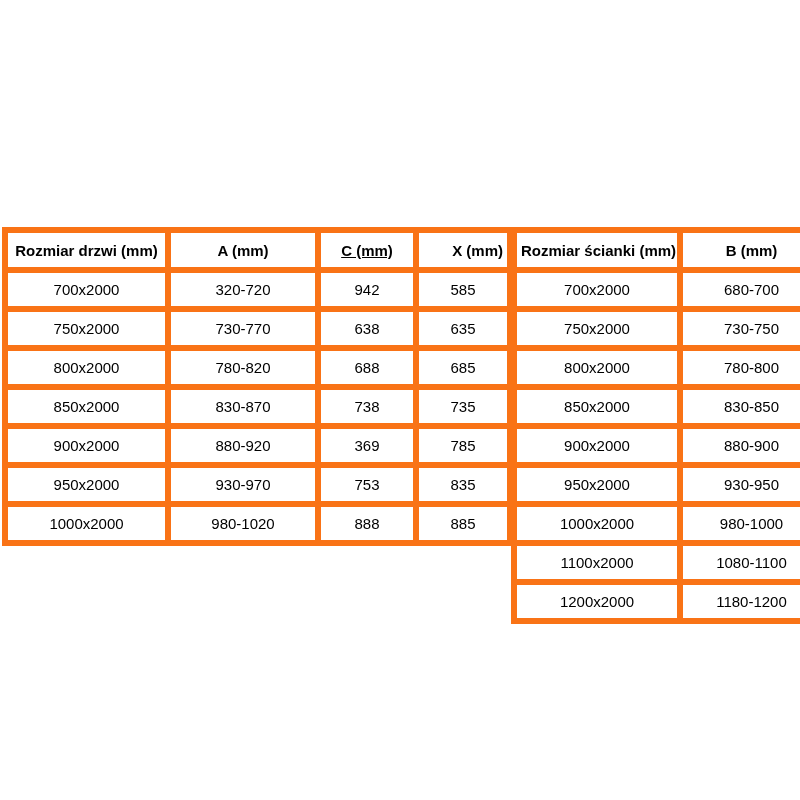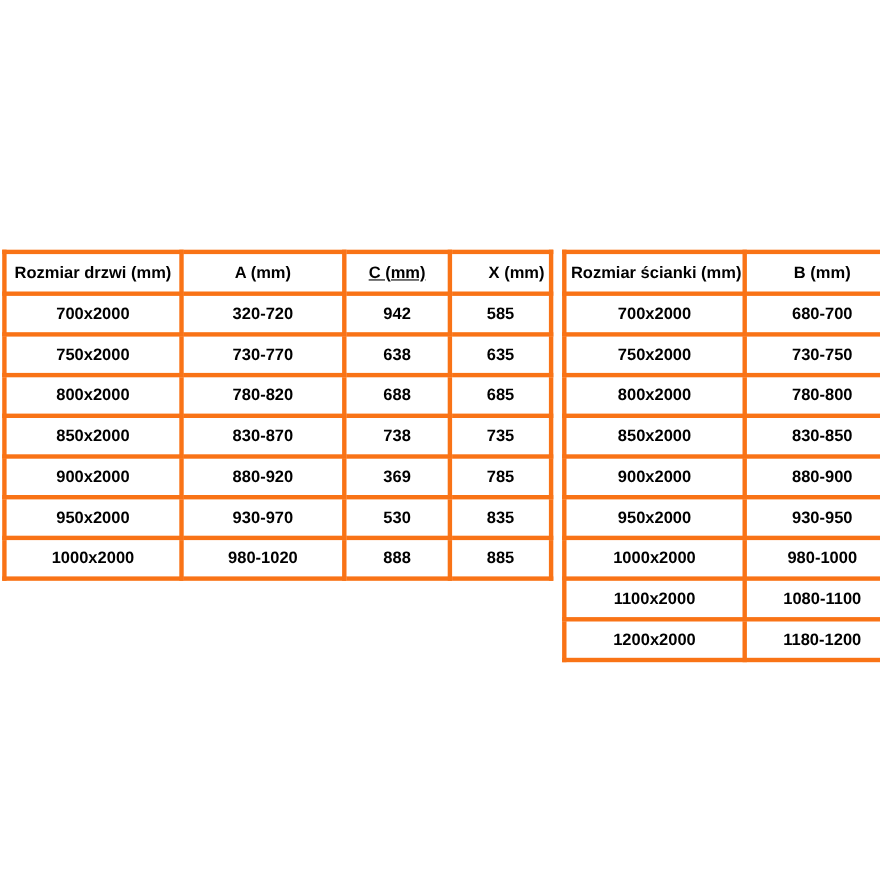--- a/index.html
+++ b/index.html
@@ -20,35 +20,35 @@
   }
   table.spec-table {
     position: absolute;
     border-collapse: collapse;
     border: 2px solid #000000;
     background: #ffffff;
     table-layout: fixed;
   }
   table.spec-table th,
   table.spec-table td {
-    border: 4px solid #f97316;
+    border: 6px solid #f97316;
     text-align: center;
     vertical-align: middle;
     font-size: 15px;
     padding: 0 4px;
     color: #000000;
     white-space: nowrap;
     overflow: hidden;
   }
   table.spec-table th {
     font-weight: bold;
     height: 34px;
   }
   table.spec-table td {
-    font-weight: bold;
+    font-weight: normal;
     height: 33px;
   }
   #door-table { left: 2px; top: 227px; width: 451px; }
   #door-table th:nth-child(1) { width: 149px; }
   #door-table th:nth-child(2) { width: 136px; }
   #door-table th:nth-child(3) { width: 84px; text-decoration: underline; }
   #door-table th:nth-child(4) { width: 80px; text-align: right; }
 
   #wall-table { left: 511px; top: 227px; width: 283px; }
   #wall-table th:nth-child(1) { width: 152px; text-align: center; }
@@ -95,21 +95,21 @@
         </tr>
         <tr>
           <td>900x2000</td>
           <td>880-920</td>
           <td>369</td>
           <td>785</td>
         </tr>
         <tr>
           <td>950x2000</td>
           <td>930-970</td>
-          <td>530</td>
+          <td>753</td>
           <td>835</td>
         </tr>
         <tr>
           <td>1000x2000</td>
           <td>980-1020</td>
           <td>888</td>
           <td>885</td>
         </tr>
       </tbody>
   </table>

